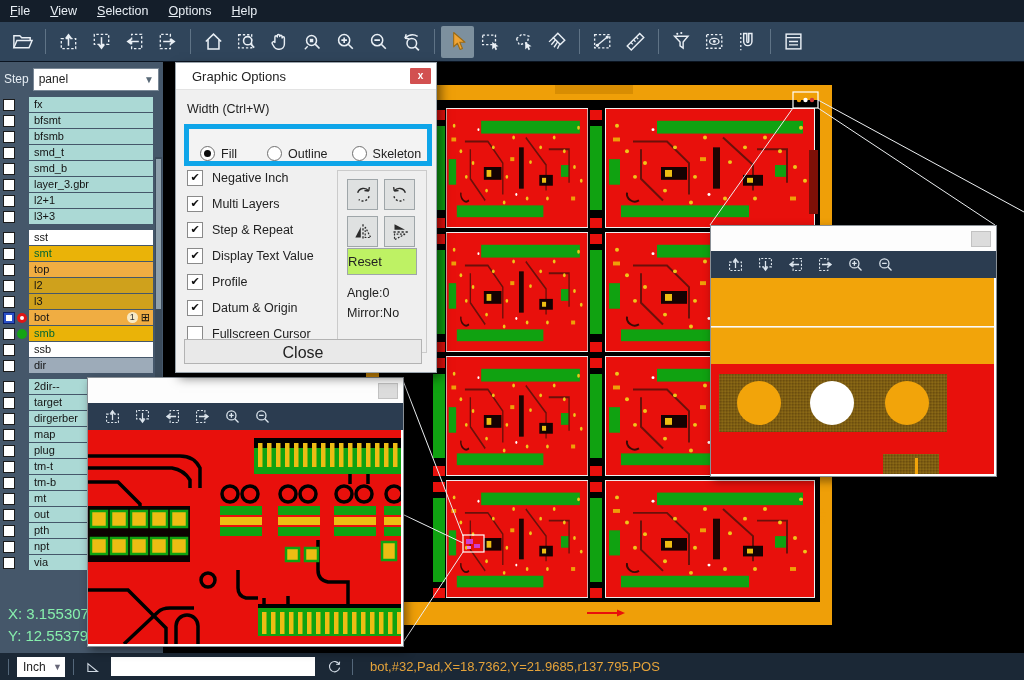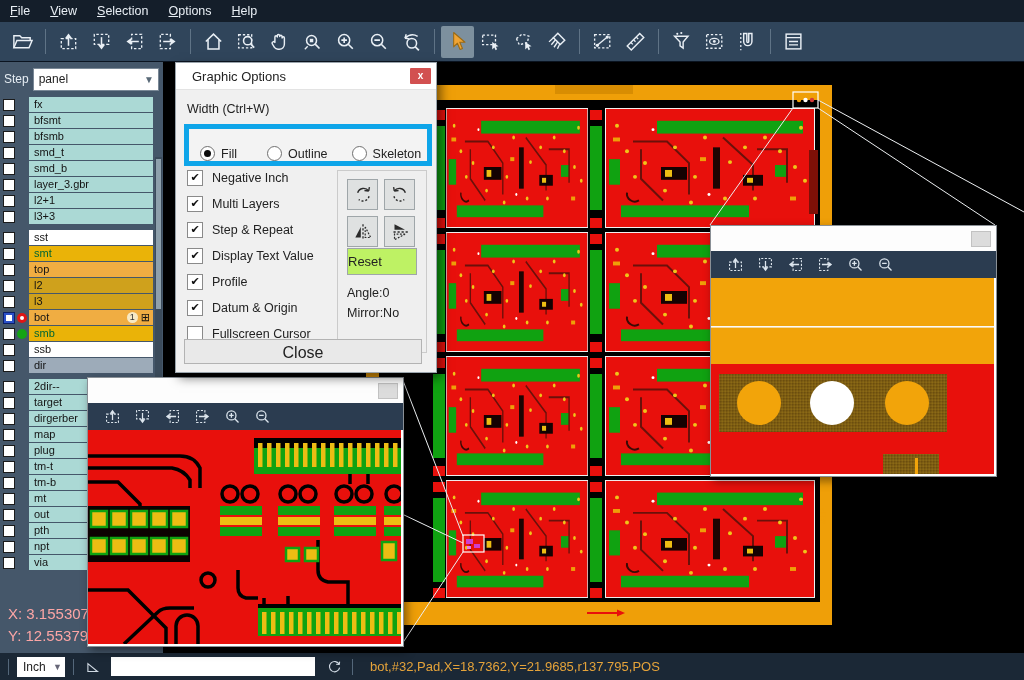--- a/index.html
+++ b/index.html
@@ -40,21 +40,21 @@
   .dot-green{background:#15a315}
   .lname{flex:1;height:15px;line-height:15px;font-size:11px;color:#141414;padding-left:5px;
          margin-right:10px;white-space:nowrap;overflow:hidden;display:flex;align-items:center}
   .c-cyan{background:#abd9d5}.c-white{background:#ffffff}.c-green{background:#eab308;color:#063}
   .c-orange{background:#f0ad42}.c-gold{background:#cfa11c}.c-gray{background:#9dabb9}
   .badge{width:11px;height:11px;border-radius:50%;background:#f7e9c4;color:#333;font-size:9px;
          line-height:11px;text-align:center;margin-left:auto;margin-right:3px;flex:none}
   .grid-glyph{font-size:11px;color:#111;margin-right:3px;line-height:11px;flex:none}
   .sscroll{position:absolute;right:1px;top:95px;width:7px;height:460px;background:#3b4b5b}
   .sscroll .thumb{position:absolute;left:1px;top:2px;width:5px;height:150px;background:#8ea0ac}
-  .coordX,.coordY{position:absolute;left:8px;font-size:15px;color:#fca5a5}
+  .coordX,.coordY{position:absolute;left:8px;font-size:15px;color:#86efac}
   .coordX{top:543px}.coordY{top:565px}
 
   
   .canvas{position:absolute;left:163px;top:62px;width:861px;height:591px;background:#000;z-index:1}
   .canvas svg{display:block}
 
   
   .dialog{position:absolute;left:175px;top:62px;width:260px;height:309px;background:#f0f0f0;
           border:1px solid #9aa4ac;box-shadow:4px 5px 10px rgba(0,0,0,.5);z-index:20;
           font-size:12.5px;color:#222}

